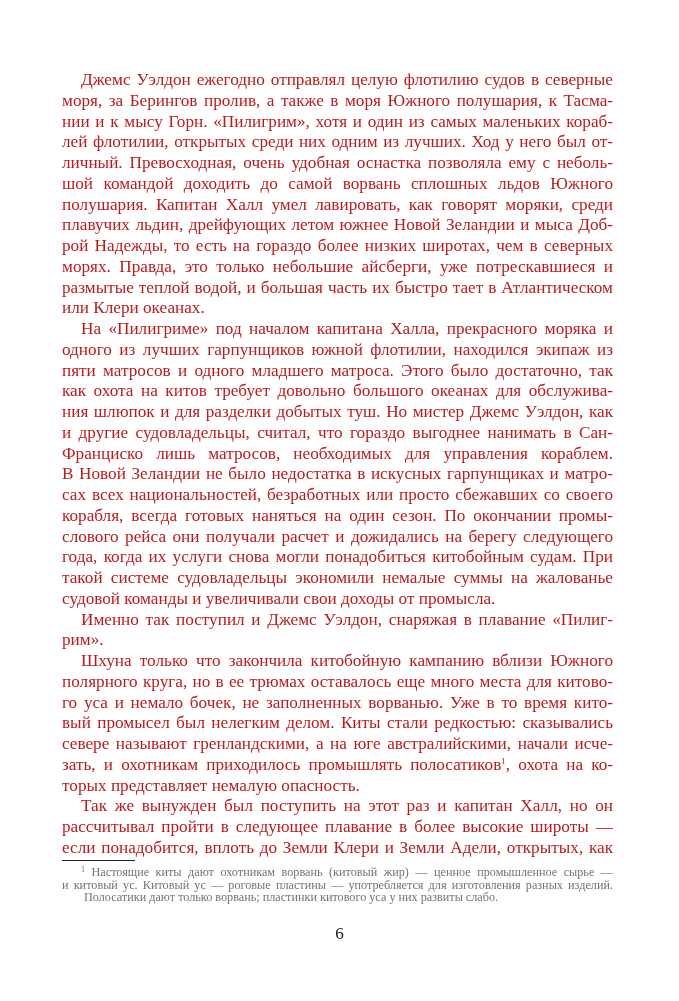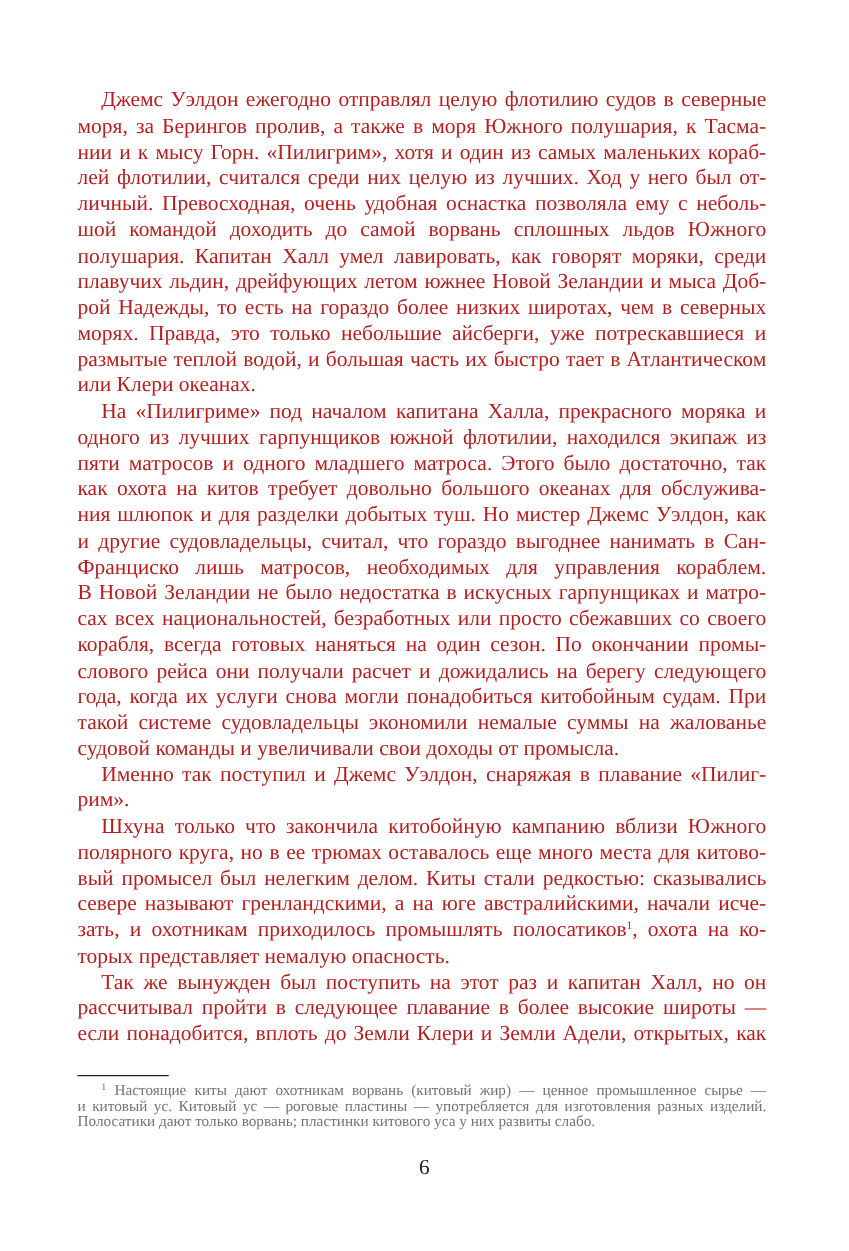--- a/index.html
+++ b/index.html
@@ -24,35 +24,35 @@
     font-family: "Liberation Serif", "DejaVu Serif", serif;
     font-size: 12.2px;
     line-height: 12.6px;
     height: 12.6px;
     color: #737373;
     white-space: nowrap;
     text-align: justify;
     text-align-last: justify;
   }
   .fline.indent { padding-left: 19px; }
-  .fline.last { text-align-last: left; }
+  .fline.last { text-align-last: left; margin-left: 22px; }
   .fline sup { font-size: 8px; vertical-align: 4px; }
   .pagenum {
     position: absolute; left: 0; width: 679px; top: 924px; text-align: center;
     font-family: "Liberation Serif", "DejaVu Serif", serif; font-size: 17px; color: #1a1a1a;
   }
 </style>
 </head>
 <body>
 
 <div class="page" id="body">
     <div class="line indent"><span>Джемс Уэлдон ежегодно отправлял целую флотилию судов в северные</span></div>
     <div class="line"><span>моря, за Берингов пролив, а также в моря Южного полушария, к Тасма-</span></div>
     <div class="line"><span>нии и к мысу Горн. «Пилигрим», хотя и один из самых маленьких кораб-</span></div>
-    <div class="line"><span>лей флотилии, считался среди них целую из лучших. Ход у него был от-</span></div>
+    <div class="line"><span>лей флотилии, открытых среди них одним из лучших. Ход у него был от-</span></div>
     <div class="line"><span>личный. Превосходная, очень удобная оснастка позволяла ему с неболь-</span></div>
     <div class="line"><span>шой командой доходить до самой ворвань сплошных льдов Южного</span></div>
     <div class="line"><span>полушария. Капитан Халл умел лавировать, как говорят моряки, среди</span></div>
     <div class="line"><span>плавучих льдин, дрейфующих летом южнее Новой Зеландии и мыса Доб-</span></div>
     <div class="line"><span>рой Надежды, то есть на гораздо более низких широтах, чем в северных</span></div>
     <div class="line"><span>морях. Правда, это только небольшие айсберги, уже потрескавшиеся и</span></div>
     <div class="line"><span>размытые теплой водой, и большая часть их быстро тает в Атлантическом</span></div>
     <div class="line last"><span>или Клери океанах.</span></div>
     <div class="line indent"><span>На «Пилигриме» под началом капитана Халла, прекрасного моряка и</span></div>
     <div class="line"><span>одного из лучших гарпунщиков южной флотилии, находился экипаж из</span></div>
@@ -65,20 +65,21 @@
     <div class="line"><span>сах всех национальностей, безработных или просто сбежавших со своего</span></div>
     <div class="line"><span>корабля, всегда готовых наняться на один сезон. По окончании промы-</span></div>
     <div class="line"><span>слового рейса они получали расчет и дожидались на берегу следующего</span></div>
     <div class="line"><span>года, когда их услуги снова могли понадобиться китобойным судам. При</span></div>
     <div class="line"><span>такой системе судовладельцы экономили немалые суммы на жалованье</span></div>
     <div class="line last"><span>судовой команды и увеличивали свои доходы от промысла.</span></div>
     <div class="line indent"><span>Именно так поступил и Джемс Уэлдон, снаряжая в плавание «Пилиг-</span></div>
     <div class="line last"><span>рим».</span></div>
     <div class="line indent"><span>Шхуна только что закончила китобойную кампанию вблизи Южного</span></div>
     <div class="line"><span>полярного круга, но в ее трюмах оставалось еще много места для китово-</span></div>
+    <div class="line"><span>го уса и немало бочек, не заполненных ворванью. Уже в то время кито-</span></div>
     <div class="line"><span>вый промысел был нелегким делом. Киты стали редкостью: сказывались</span></div>
     <div class="line"><span>севере называют гренландскими, а на юге австралийскими, начали исче-</span></div>
     <div class="line"><span>зать, и охотникам приходилось промышлять полосатиков</span><sup>1</sup><span>, охота на ко-</span></div>
     <div class="line last"><span>торых представляет немалую опасность.</span></div>
     <div class="line indent"><span>Так же вынужден был поступить на этот раз и капитан Халл, но он</span></div>
     <div class="line"><span>рассчитывал пройти в следующее плавание в более высокие широты —</span></div>
     <div class="line"><span>если понадобится, вплоть до Земли Клери и Земли Адели, открытых, как</span></div>
   </div>
 <div class="rule"></div>
 <div class="fn" id="fn">

